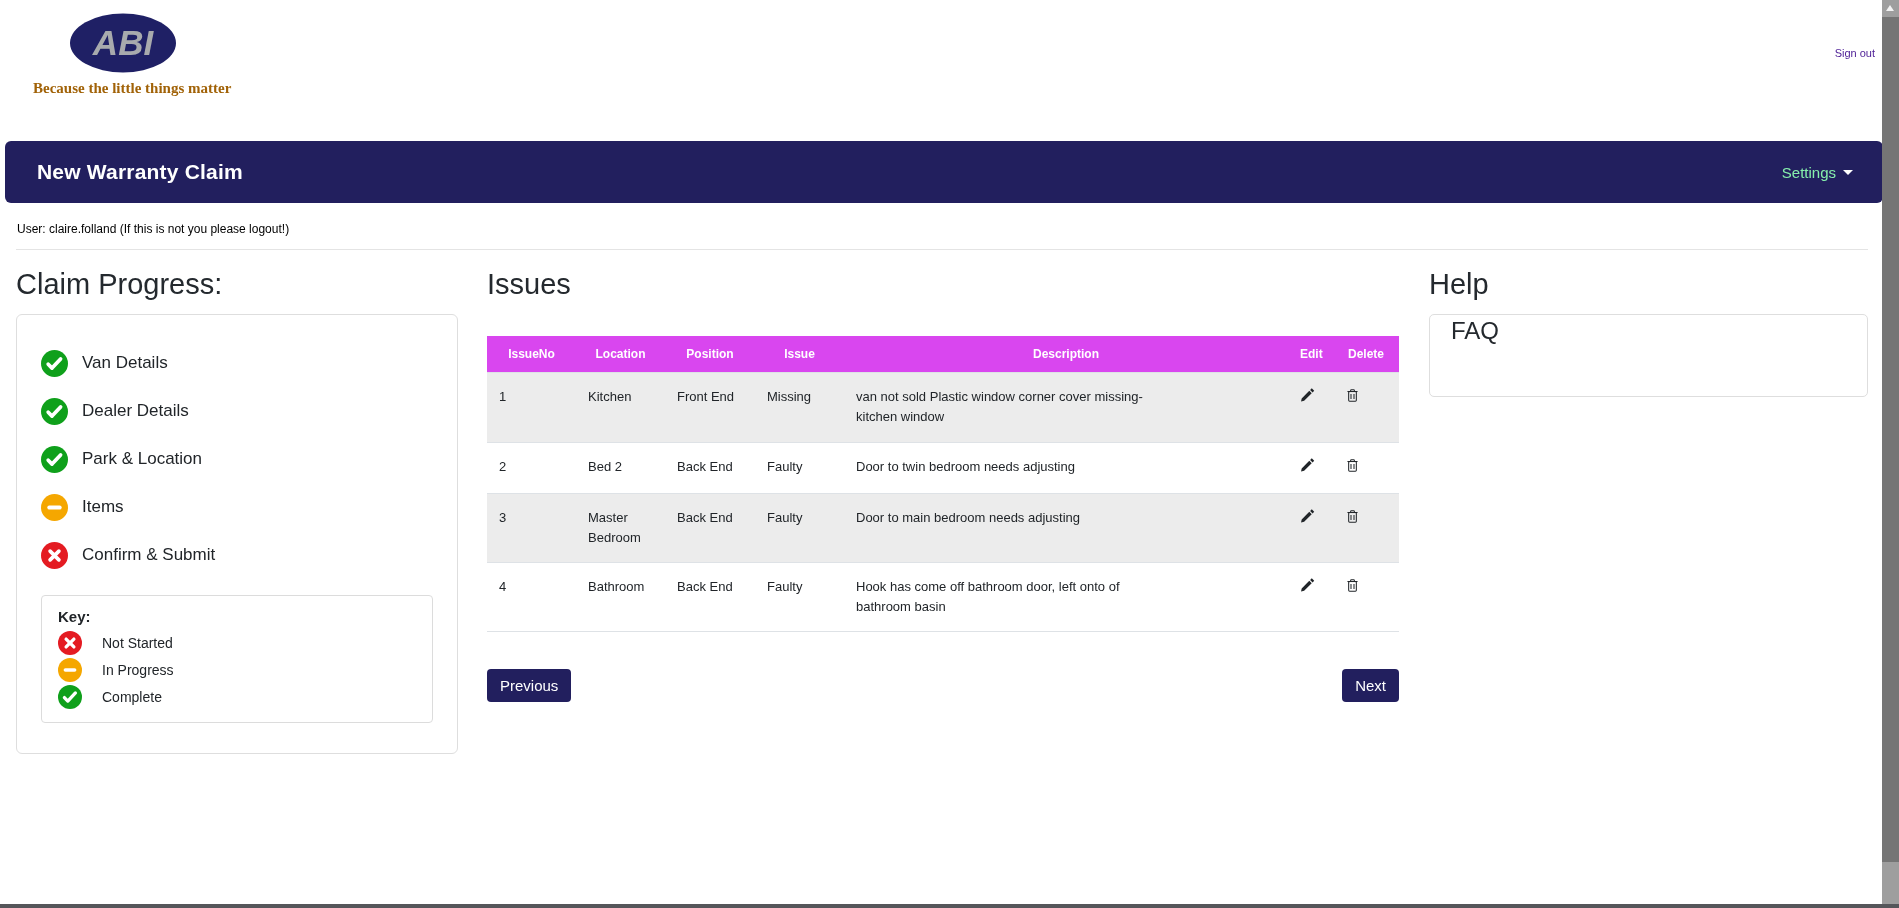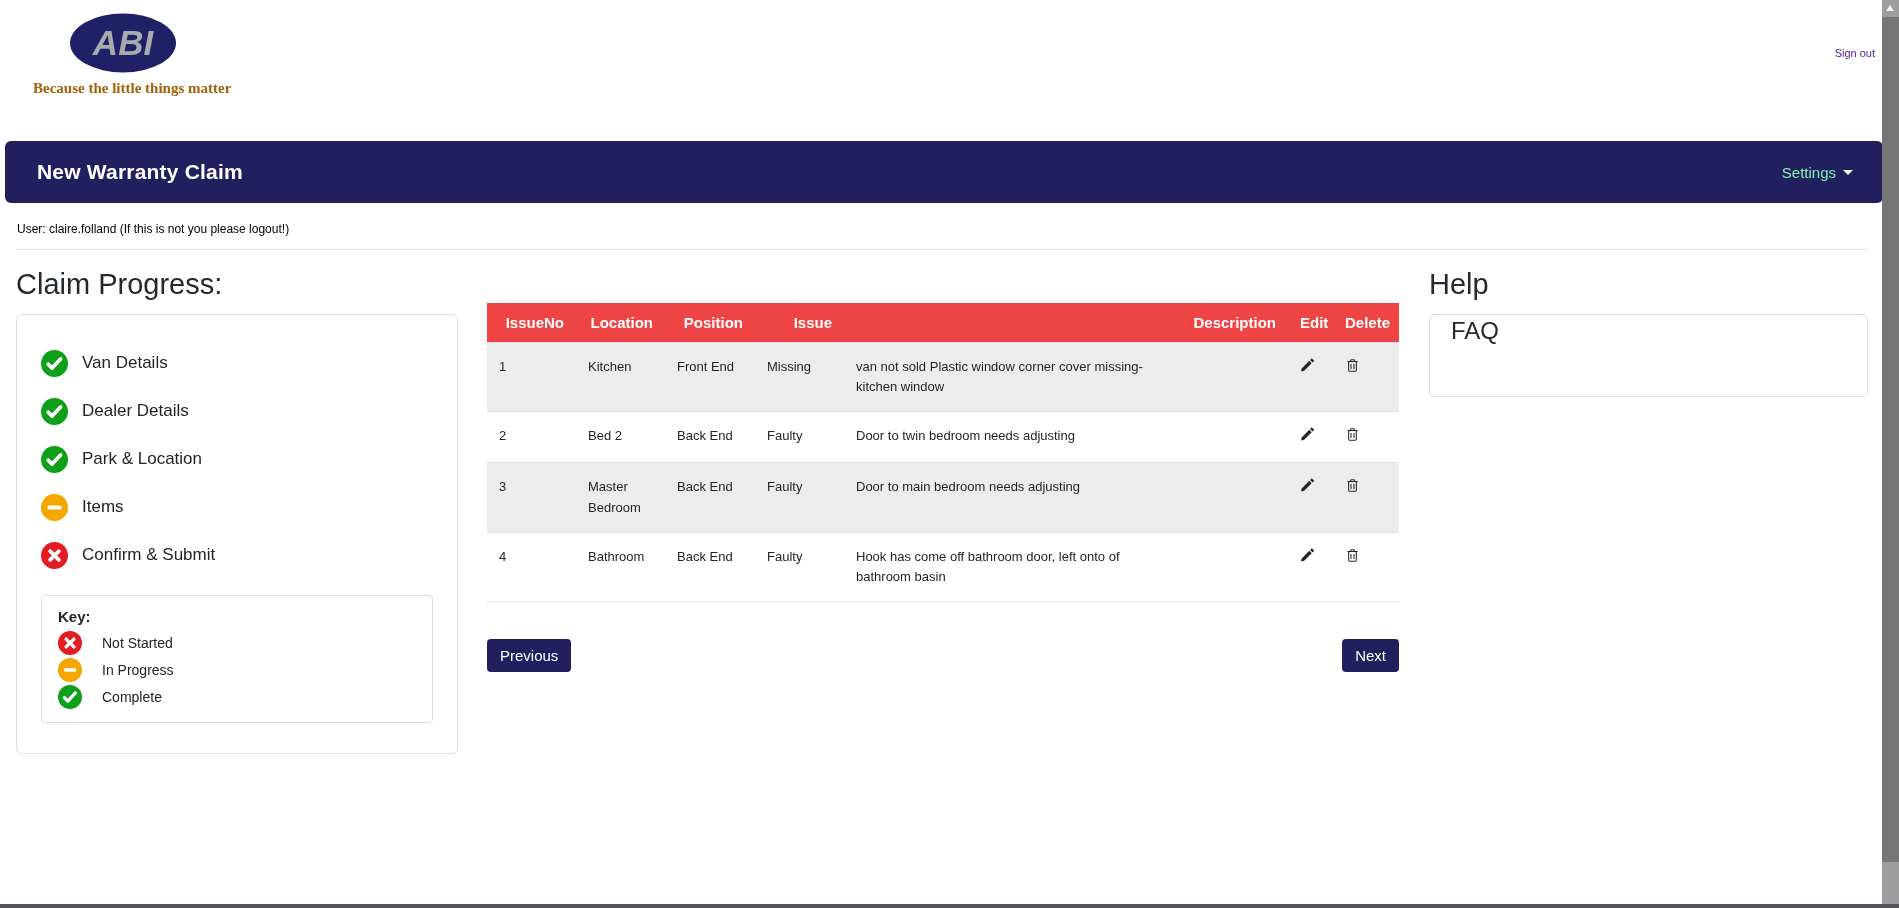--- a/index.html
+++ b/index.html
@@ -41,21 +41,21 @@
   .key-title{font-size:15px;font-weight:bold;margin-bottom:4px;}
   .key-item{display:flex;align-items:center;gap:20px;height:27px;}
   .key-item svg{width:24px;height:24px;flex:0 0 24px;}
   .key-label{font-size:14px;}
   
   .issuescol{left:487px;width:912px;}
   .add-row{display:flex;justify-content:flex-end;margin-top:12px;}
   .btn{background:#221f5e;color:#fff;border:none;border-radius:4px;font-size:15px;
     font-family:"Liberation Sans",sans-serif;padding:8px 13px;cursor:pointer;}
   table.issues{margin-top:35px;width:912px;border-collapse:collapse;table-layout:fixed;}
-  table.issues th{background:#ef4444;color:#fff;text-align:right;font-size:15px;
+  table.issues th{background:#d946ef;color:#fff;text-align:center;font-size:12px;
     font-weight:bold;padding:11px 12px;}
   table.issues td{font-size:13px;padding:14px 12px;vertical-align:top;
     border-top:1px solid #dee2e6;line-height:1.55;}
   table.issues tbody tr:last-child td{border-bottom:1px solid #dee2e6;}
   tr.stripe td{background:#ececec;}
   .desc-wrap{max-width:320px;}
   .icon-btn{background:none;border:none;padding:0;margin:0;cursor:pointer;line-height:0;}
   .icon-btn svg{width:15px;height:16px;}
   .nav-row{display:flex;justify-content:space-between;margin-top:37px;}
   
@@ -163,20 +163,21 @@
             <path d="M6.4 12.6l3.4 3.5 7.6-8.2" fill="none" stroke="#fff" stroke-width="3.3" stroke-linecap="round" stroke-linejoin="round"></path>
           </svg>
           <span class="key-label">Complete</span>
         </div>
       </div>
 
     </div>
   </section>
 
   <section class="col issuescol">
+    <h2>Issues</h2>
 
     <table class="issues">
       <colgroup>
         <col style="width:89px">
           <col style="width:89px">
           <col style="width:90px">
         <col style="width:89px">
           <col style="width:444px">
           <col style="width:45px">
           <col style="width:66px">

